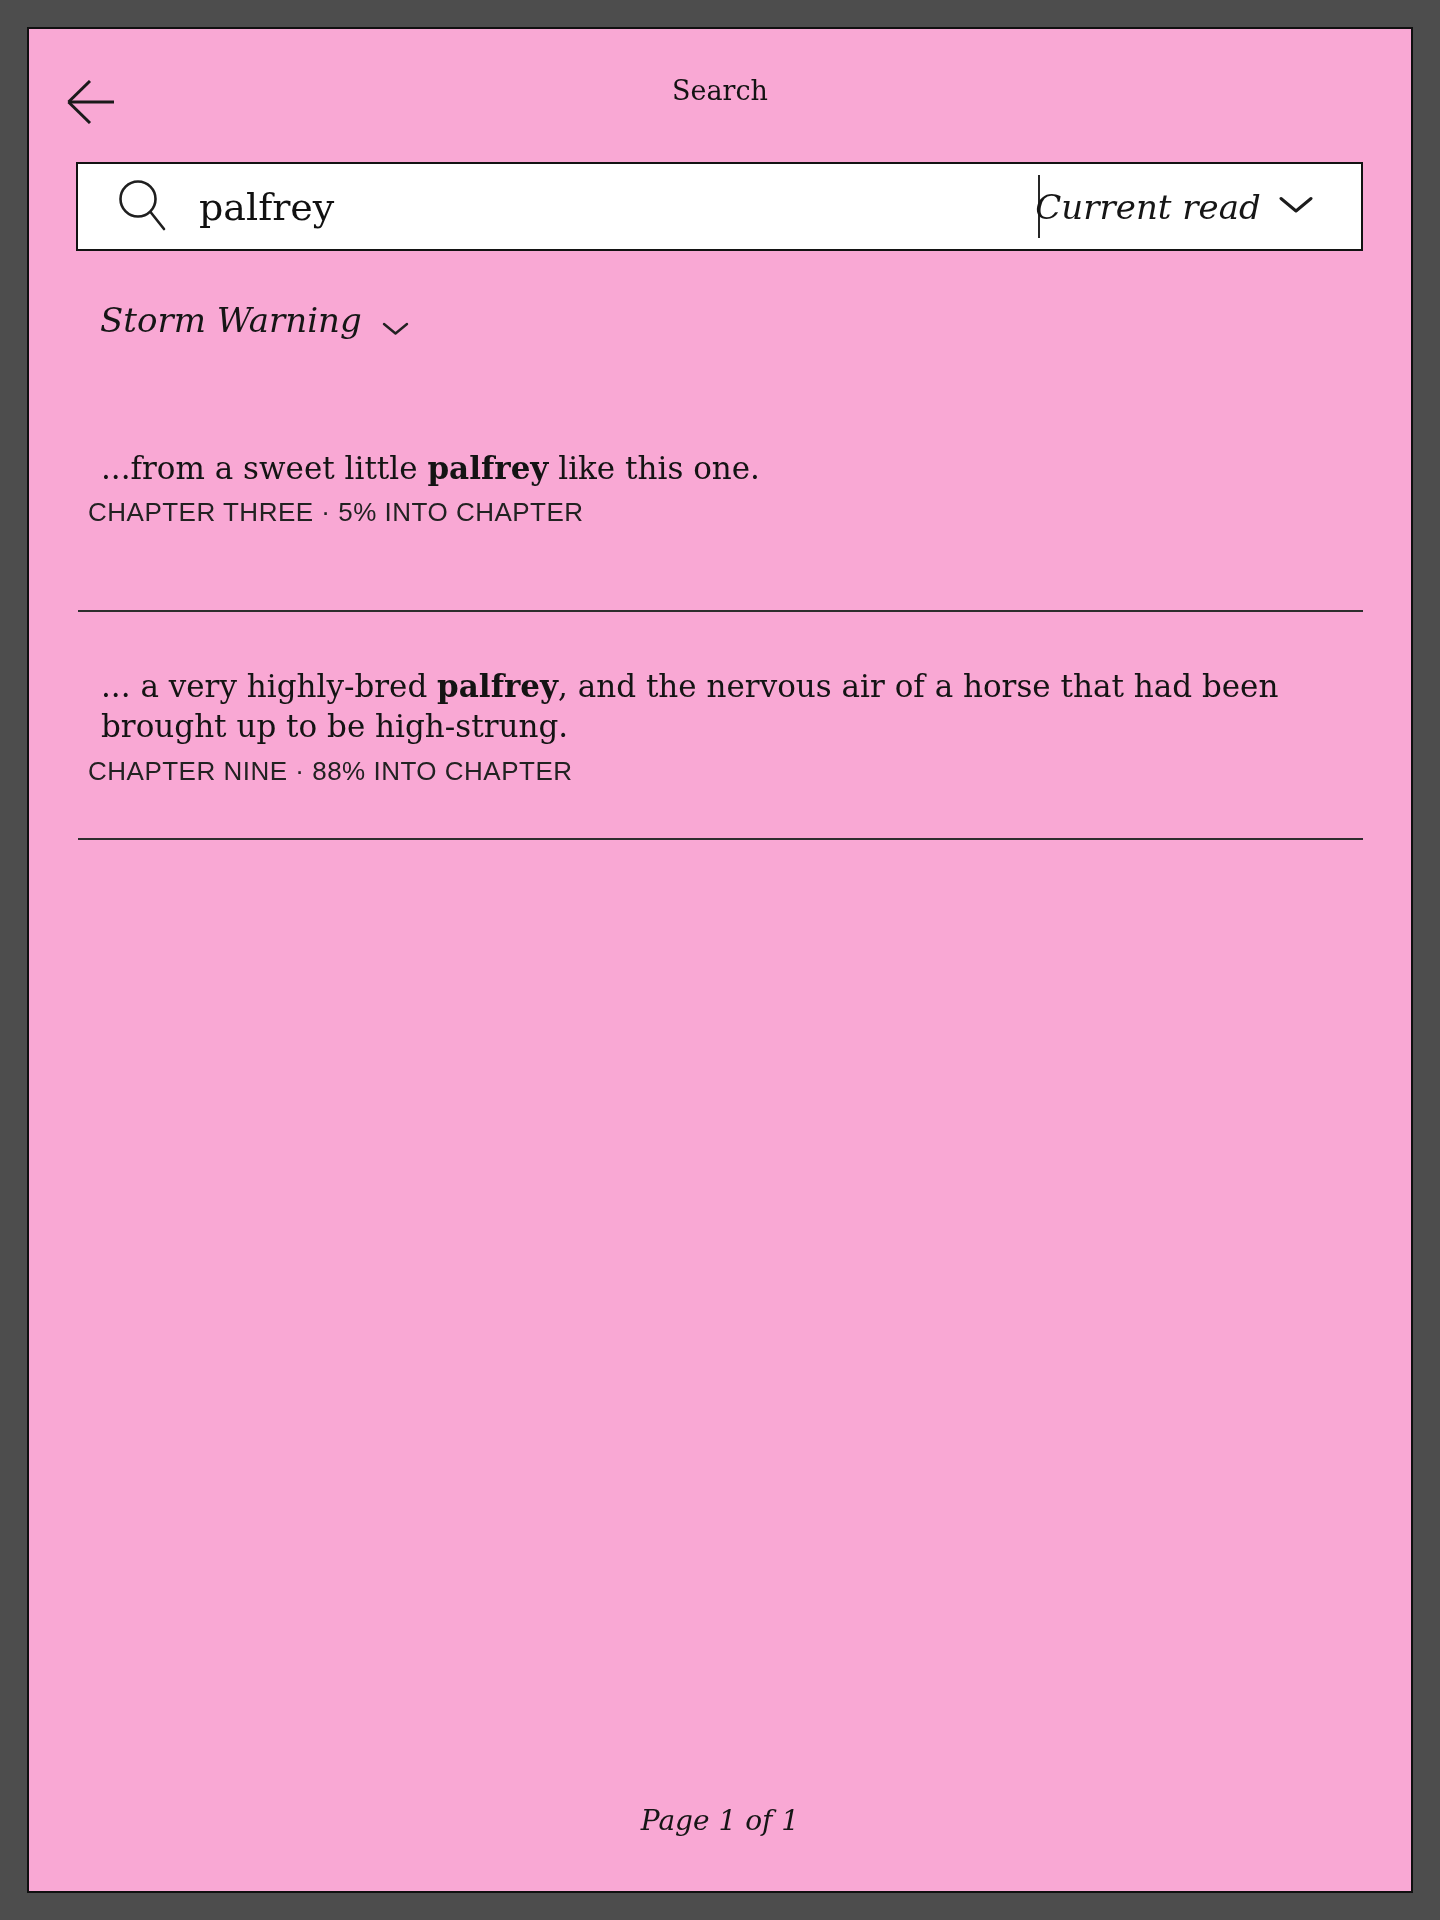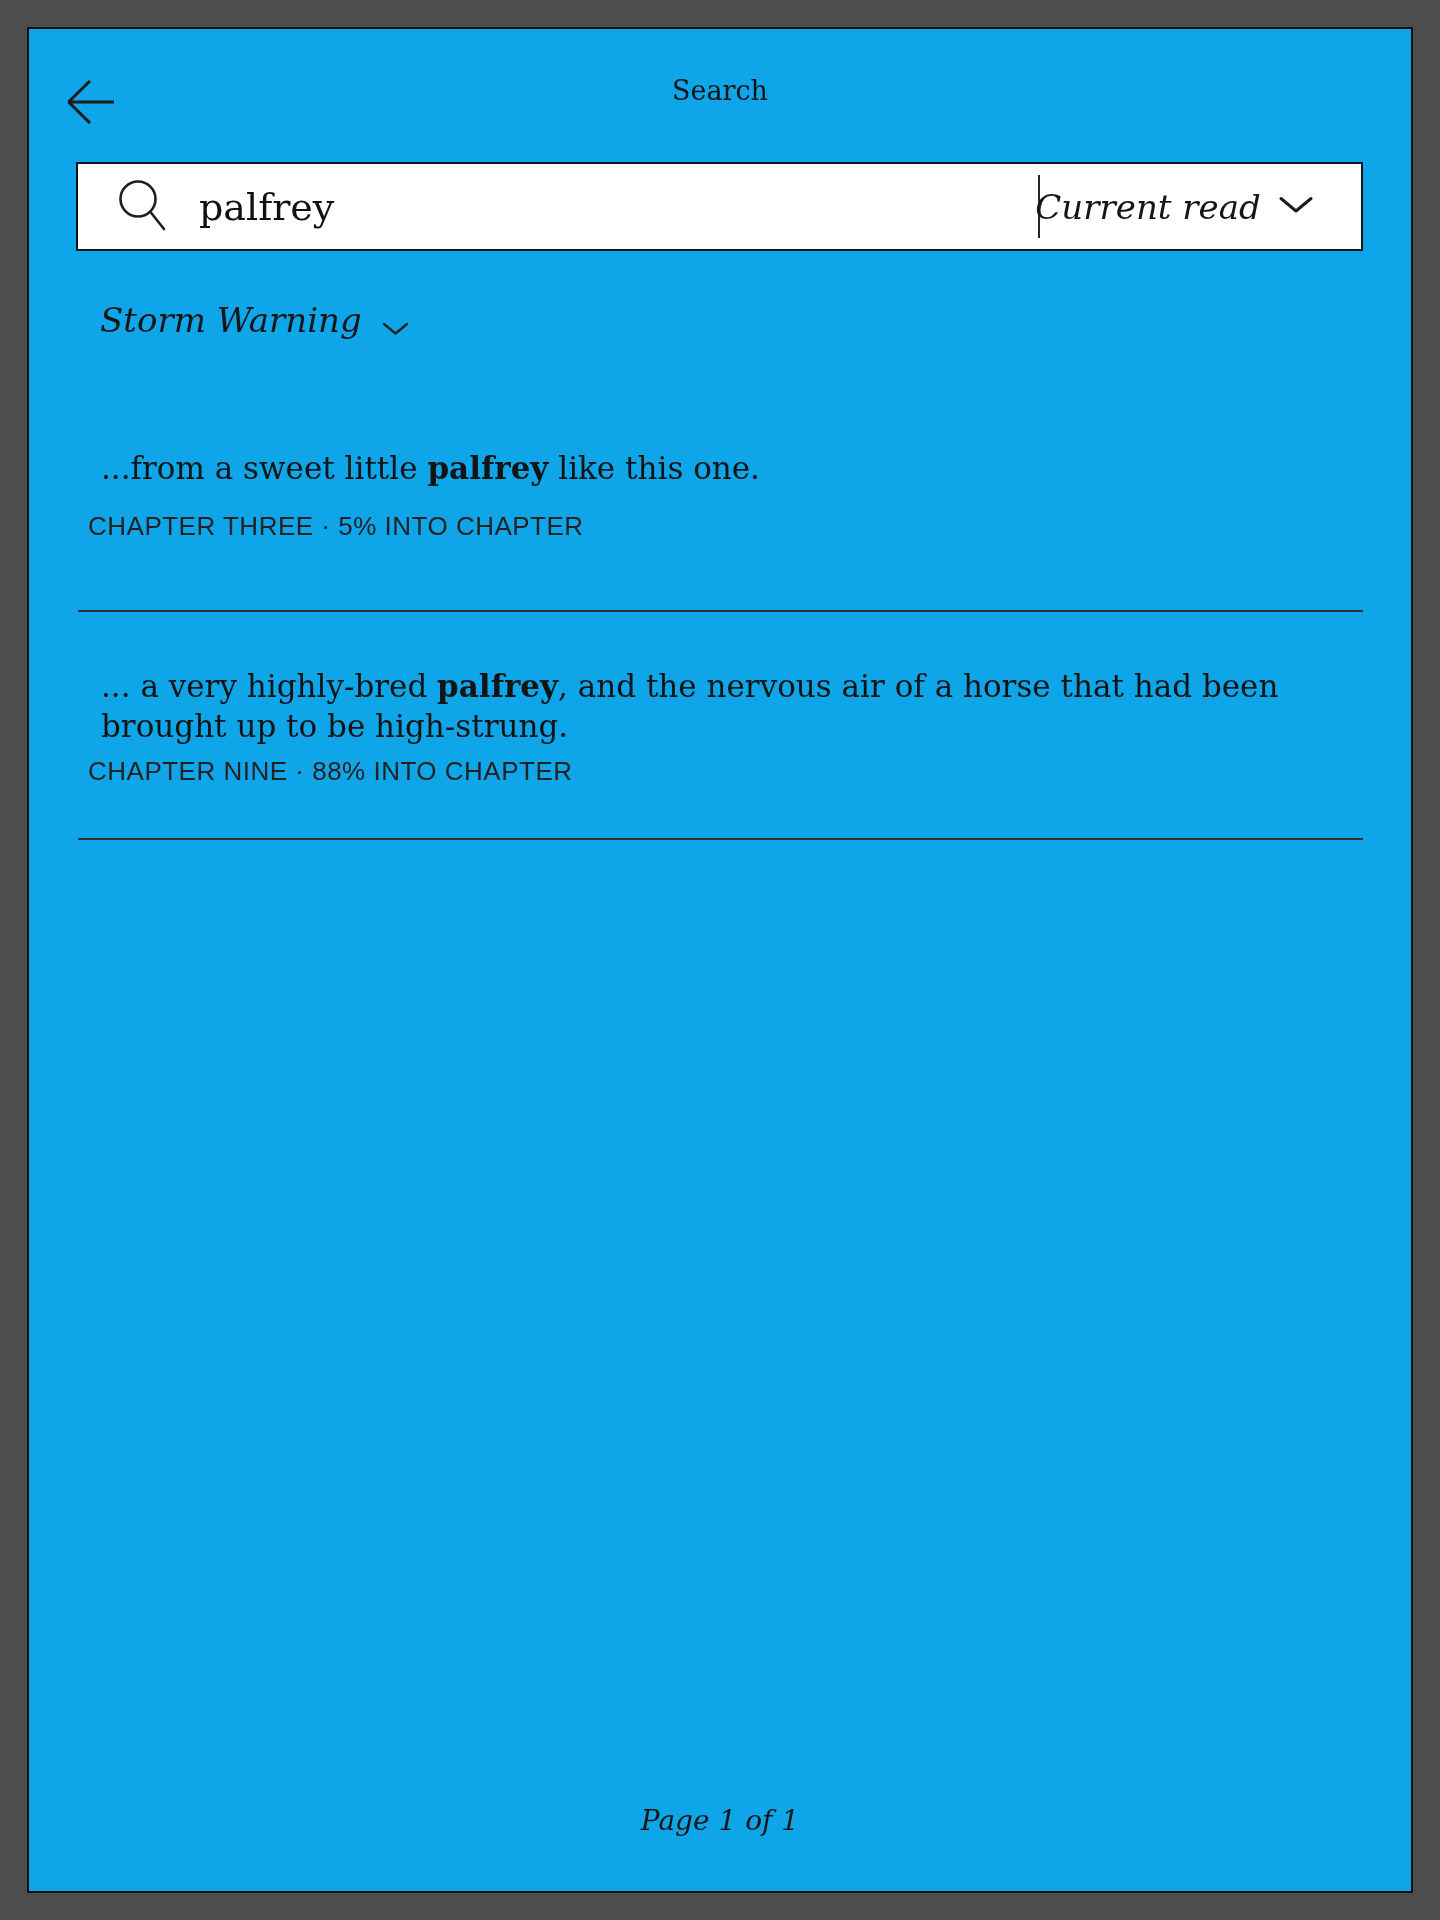--- a/index.html
+++ b/index.html
@@ -4,21 +4,21 @@
 <style>
   html,body{margin:0;padding:0;}
   body{
     width:1440px;height:1920px;position:relative;
     background:#4d4d4d;
     font-family:"DejaVu Serif", serif;
     -webkit-font-smoothing:antialiased;
   }
   .page{
     position:absolute;left:27px;top:27px;width:1386px;height:1866px;
-    background:#0ea5e9;border:2px solid #101010;box-sizing:border-box;
+    background:#f9a8d4;border:2px solid #101010;box-sizing:border-box;
   }
   .abs{position:absolute;}
   
   .back-btn{left:30px;top:36px;width:64px;height:58px;cursor:pointer;}
   .back-btn svg{position:absolute;left:7px;top:15px;}
   .page-title{
     left:0;top:45px;width:100%;text-align:center;
     font-size:27px;line-height:34px;color:#131313;
   }
   
@@ -52,21 +52,21 @@
   }
   .snippet b{font-weight:700;}
   .snippet-1{top:419px;}
   .snippet-2{top:637px;}
   .meta{
     left:59px;width:1292px;
     font-family:"Liberation Sans", sans-serif;
     font-size:26px;line-height:31px;letter-spacing:0.5px;color:#222222;
     white-space:nowrap;
   }
-  .meta-1{top:468px;margin-top:14px;}
+  .meta-1{top:468px;}
   .meta-2{top:727px;}
   .divider{left:49px;width:1285px;height:2px;background:#2e2e2e;}
   .divider-1{top:581px;}
   .divider-2{top:809px;}
   
   .page-indicator{
     left:0;top:1774px;width:100%;text-align:center;
     font-size:28px;line-height:36px;color:#161616;font-style:italic;
   }
 </style>

